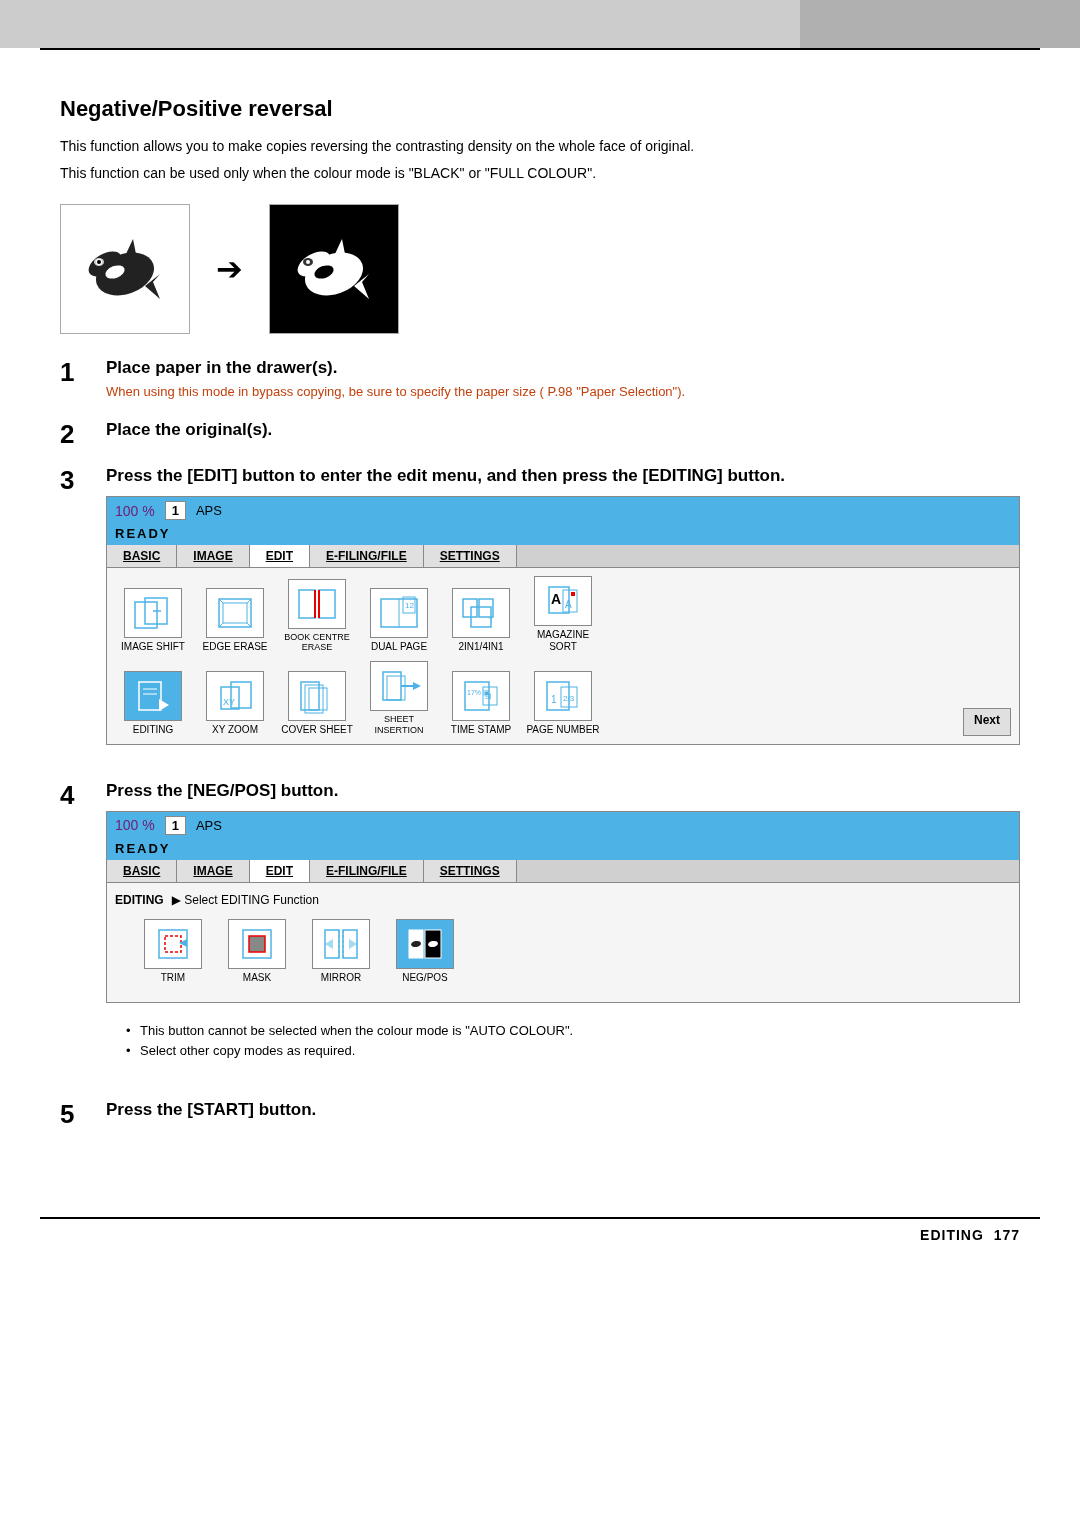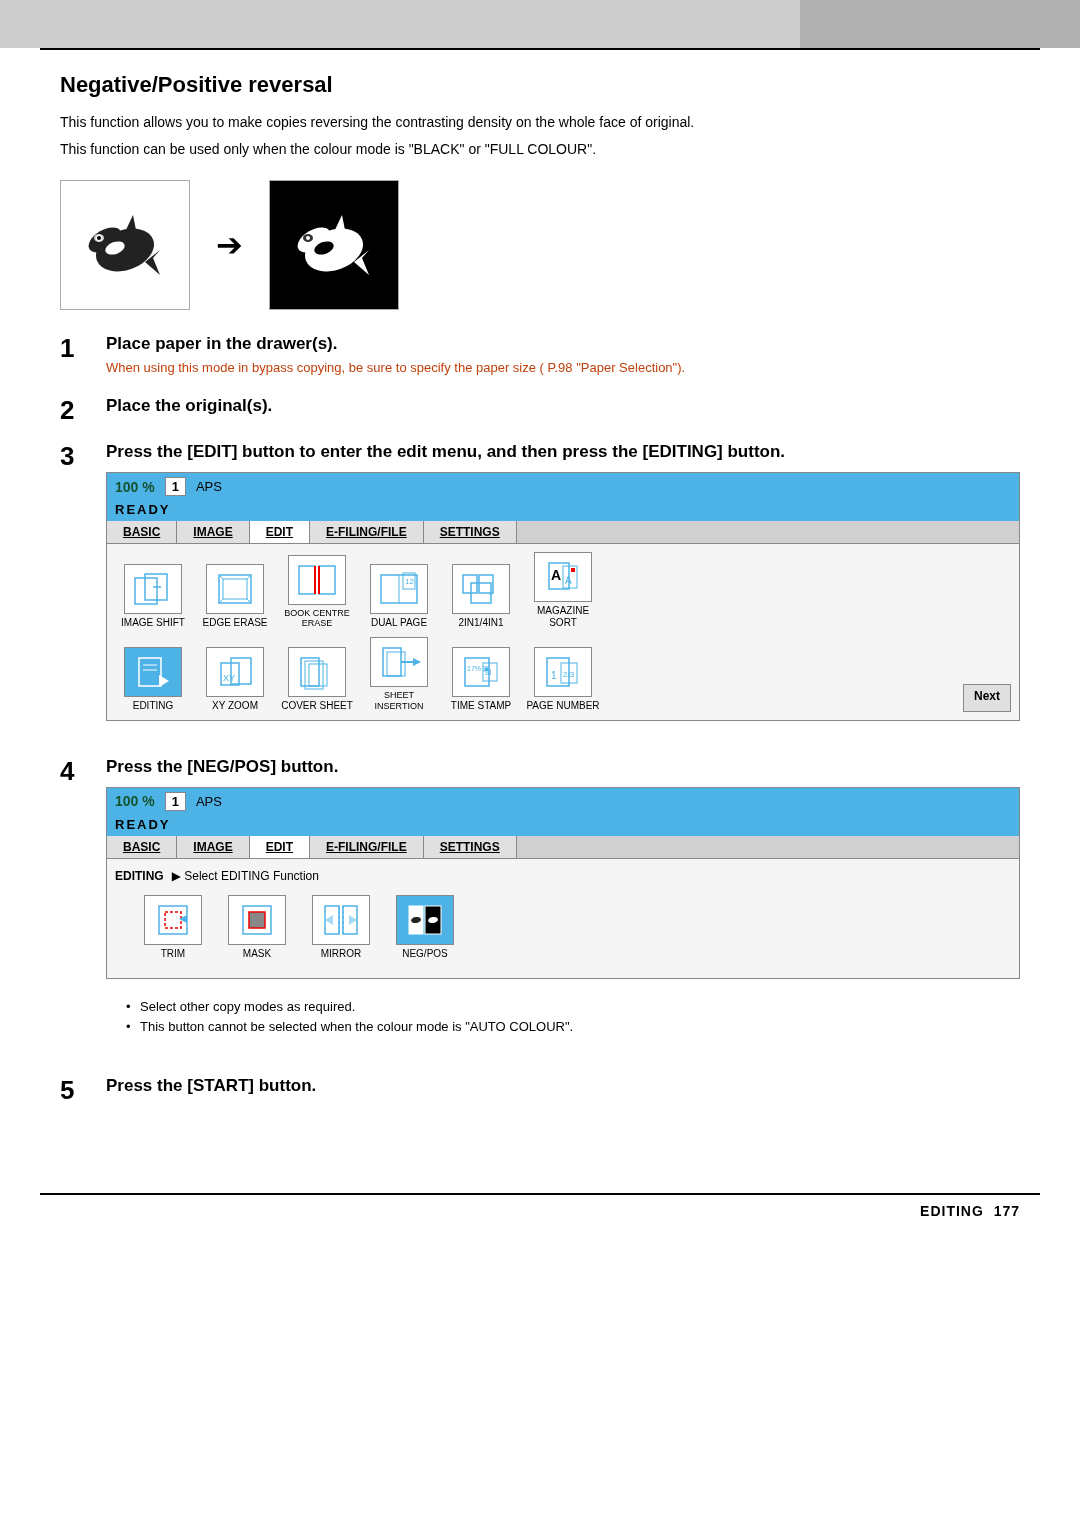--- a/index.html
+++ b/index.html
@@ -30,21 +30,22 @@
     }
 
     
     .top-rule {
       border: none;
       border-top: 2px solid #000;
       margin: 0 40px;
     }
 
     .content {
-      padding: 12px 60px 60px 60px;
+      padding: 20px 60px 60px 60px;
+      margin-top: 16px;
     }
 
     
     .section-title {
       font-size: 22px;
       font-weight: bold;
       margin-bottom: 14px;
       margin-top: 10px;
     }
 
@@ -129,23 +130,23 @@
       font-size: 13px;
       color: #000;
       font-weight: bold;
       display: flex;
       align-items: center;
       gap: 10px;
     }
 
     .ui-header-percent {
       background: #4db3e6;
-      font-weight: bold;
+      font-weight: normal;
       font-size: 14px;
-      color: #14532d;
+      color: #701a75;
     }
 
     .ui-header-num {
       background: #fff;
       border: 1px solid #888;
       padding: 1px 6px;
       font-size: 13px;
       font-weight: bold;
     }
 
@@ -652,22 +653,22 @@
                 </svg>
               </div>
               <div class="ui-btn-label">NEG/POS</div>
             </div>
           </div>
 
         </div>
       </div>
 
       <ul class="notes">
+        <li class="note-item">This button cannot be selected when the colour mode is "AUTO COLOUR".</li>
         <li class="note-item">Select other copy modes as required.</li>
-        <li class="note-item">This button cannot be selected when the colour mode is "AUTO COLOUR".</li>
       </ul>
 
     </div>
   </div>
 
   <div class="step">
     <div class="step-number">5</div>
     <div class="step-content">
       <div class="step-title">Press the [START] button.</div>
     </div>

